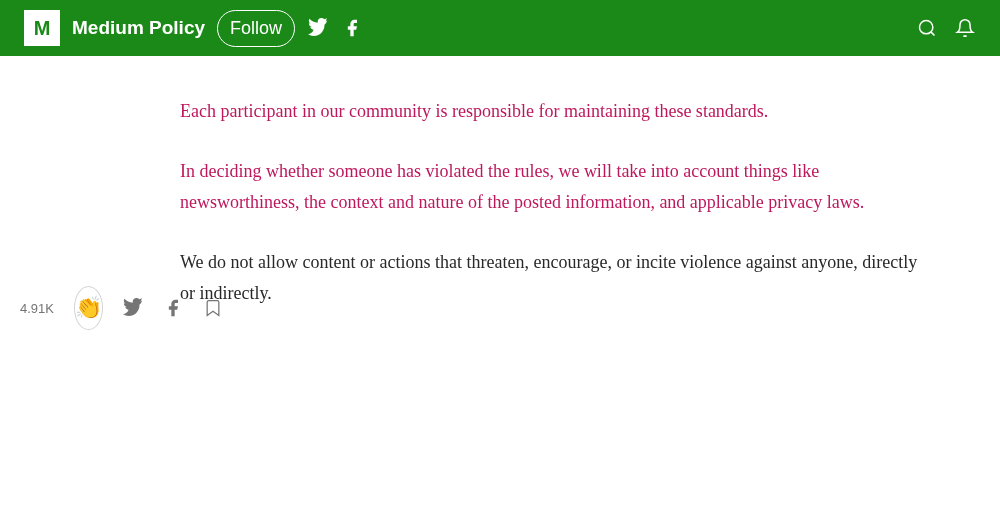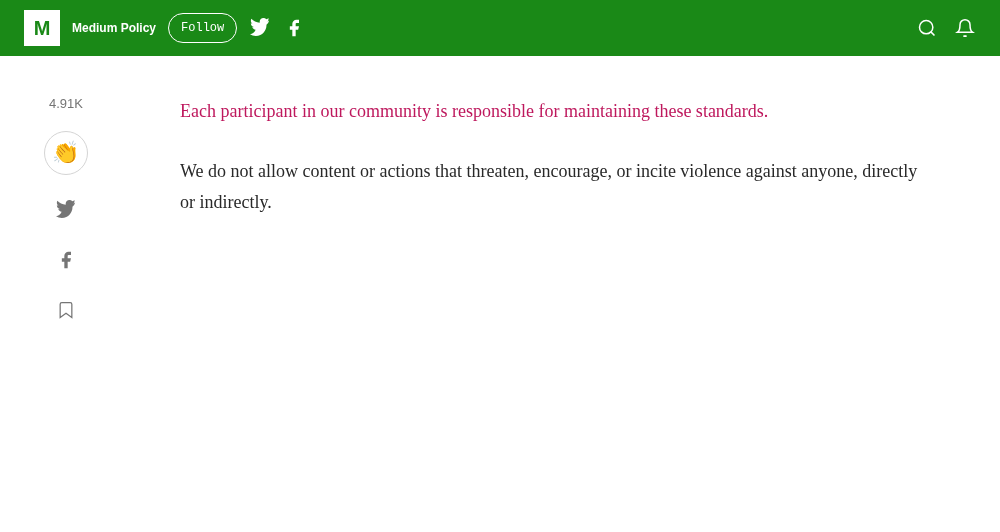--- a/index.html
+++ b/index.html
@@ -31,29 +31,29 @@
       justify-content: center;
       font-weight: 900;
       font-size: 20px;
       font-family: Arial, sans-serif;
       color: #1a8917;
       flex-shrink: 0;
     }
     .header-title {
       color: #fff;
       font-family: Arial, sans-serif;
-      font-size: 12px;
+      font-size: 19px;
       font-weight: 600;
     }
     .follow-btn {
       border: 1px solid #fff;
       background: transparent;
       color: #fff;
-      font-family: Liberation Mono, monospace;
-      font-size: 12px;
+      font-family: Liberation Sans, sans-serif;
+      font-size: 18px;
       padding: 7px 12px;
       border-radius: 20px;
       cursor: pointer;
     }
     .header-icons {
       display: flex;
       align-items: center;
       gap: 16px;
       color: #fff;
     }
@@ -70,26 +70,26 @@
     .page-container {
       margin-top: 56px;
       display: flex;
     }
 
     
     .sidebar {
       width: 120px;
       padding: 40px 20px 12px 20px;
       display: flex;
-      flex-direction: column;
+      flex-direction: row;
       align-items: center;
       gap: 20px;
       position: fixed;
       top: 56px;
-      left: 6px;
+      left: 0;
       height: calc(100vh - 56px);
     }
     .clap-count {
       font-family: Arial, sans-serif;
       font-size: 13px;
       color: #757575;
     }
     .clap-btn {
       width: 44px;
       height: 44px;
@@ -222,16 +222,17 @@
     </div>
     <div class="sidebar-bookmark">
       <svg class="bookmark-svg" viewBox="0 0 24 24">
         <path d="M19 21l-7-5-7 5V5a2 2 0 012-2h10a2 2 0 012 2z"></path>
       </svg>
     </div>
   </aside>
 
   <main class="main-content">
     <p class="body-text">Each participant in our community is responsible for maintaining these standards.</p>
+    <p class="body-text">In deciding whether someone has violated the rules, we will take into account things like newsworthiness, the context and nature of the posted information, and applicable privacy laws.</p>
     <p class="section-text">We do not allow content or actions that threaten, encourage, or incite violence against anyone, directly or indirectly.</p>
   </main>
 
 </div>
 
 </body></html>

